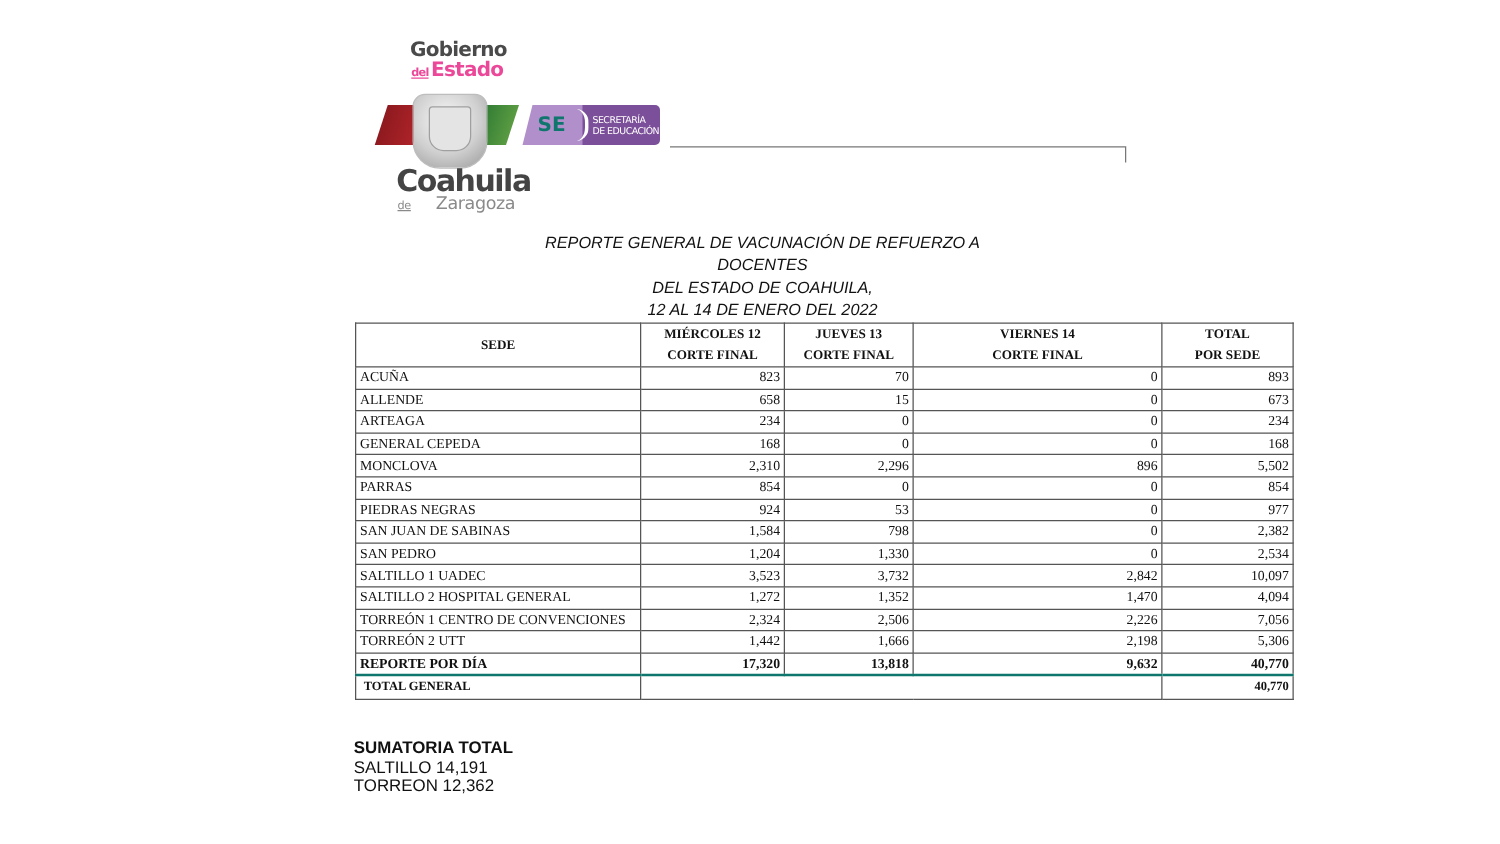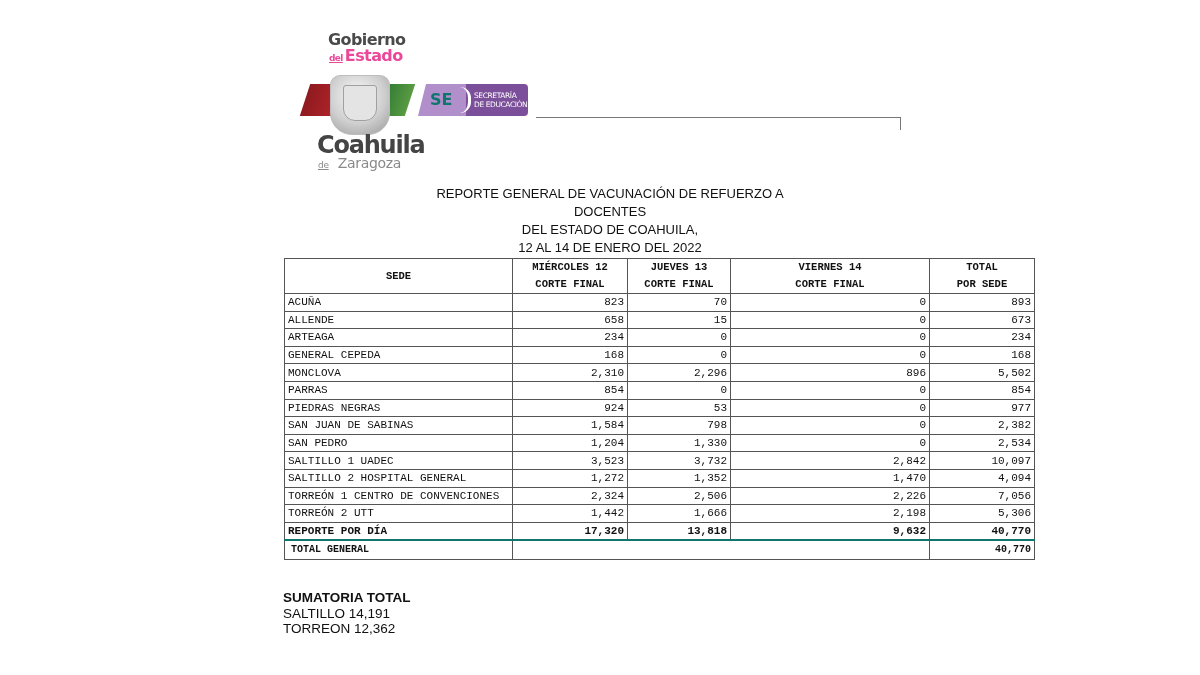--- a/index.html
+++ b/index.html
@@ -9,36 +9,36 @@
     .logo { position: absolute; left: 300px; top: 28px; width: 240px; height: 150px; }
     .logo .gob1 { position: absolute; left: 28px; top: 2px; font-family: "DejaVu Sans", sans-serif; font-weight: bold; font-size: 16px; color: #4a4a4a; letter-spacing: -0.6px; }
     .logo .gob2 { position: absolute; left: 29px; top: 18px; font-family: "DejaVu Sans", sans-serif; font-weight: bold; font-size: 16px; color: #ec4899; letter-spacing: -0.6px; }
     .logo .gob2 .del { font-size: 9px; text-decoration: underline; margin-right: 2px; }
     .logo .bar-red { position: absolute; left: 5px; top: 56px; width: 36px; height: 32px; background: linear-gradient(90deg, #8e1a1f, #b3252b); transform: skewX(-18deg); }
     .logo .bar-green { position: absolute; left: 82px; top: 56px; width: 28px; height: 32px; background: linear-gradient(90deg, #2f7a34, #5a9b42); transform: skewX(-18deg); }
     .logo .shield { position: absolute; left: 30px; top: 47px; width: 58px; height: 58px; background: radial-gradient(circle at 45% 35%, #fafafa, #cfcfcf 55%, #9a9a9a); border-radius: 10px 10px 22px 22px; border: 1px solid #bdbdbd; }
     .logo .shield .inner { position: absolute; left: 12px; top: 9px; width: 32px; height: 34px; border: 1px solid #a0a0a0; border-radius: 3px 3px 12px 12px; background: #e4e4e4; }
     .logo .coah { position: absolute; left: 17px; top: 103px; font-family: "DejaVu Sans", sans-serif; font-weight: bold; font-size: 24px; color: #444; letter-spacing: -1.2px; }
     .logo .zara { position: absolute; left: 18px; top: 127px; font-family: "DejaVu Sans", sans-serif; font-size: 14px; color: #8a8a8a; letter-spacing: -0.3px; }
-    .logo .zara .de { font-size: 9px; margin-right: 9px; text-decoration: underline; }
+    .logo .zara .de { font-size: 9px; margin-right: 20px; text-decoration: underline; }
     .se-badge { position: absolute; left: 118px; top: 56px; width: 110px; height: 32px; }
     .se-badge .light { position: absolute; left: 0; top: 0; width: 52px; height: 32px; background: #b18fcb; transform: skewX(-14deg); transform-origin: bottom left; }
     .se-badge .dark { position: absolute; left: 48px; top: 0; width: 62px; height: 32px; background: #7b4f99; border-radius: 0 4px 4px 0; }
     .se-badge .se { position: absolute; left: 12px; top: 6px; font-family: "DejaVu Sans", sans-serif; font-weight: bold; font-size: 16px; color: #0f766e; }
     .se-badge .paren { position: absolute; left: 42px; top: 3px; width: 8px; height: 26px; border-right: 3px solid #fff; border-radius: 0 12px 12px 0; }
     .se-badge .sec { position: absolute; left: 56px; top: 7px; font-family: "DejaVu Sans", sans-serif; font-size: 7.5px; line-height: 9px; color: #fff; letter-spacing: -0.4px; }
 
     .rule { position: absolute; left: 536px; top: 117px; width: 364px; height: 0; border-top: 1px solid #777; }
     .rule-tick { position: absolute; left: 900px; top: 117px; width: 0; height: 13px; border-left: 1px solid #777; }
 
     
-    .title { position: absolute; left: 400px; top: 185px; width: 420px; text-align: center; font-family: "Liberation Sans", sans-serif; font-size: 13px; line-height: 18px; color: #111; }
-
-    
-    table.report { position: absolute; left: 284px; top: 258px; border-collapse: collapse; font-family: Liberation Mono, monospace; font-size: 11px; color: #111; padding-left: 28px; }
+    .title { position: absolute; left: 400px; top: 185px; width: 420px; text-align: center; font-family: "Liberation Sans", sans-serif; font-size: 13px; line-height: 18px; color: #111; font-style: italic; }
+
+    
+    table.report { position: absolute; left: 284px; top: 258px; border-collapse: collapse; font-family: Liberation Serif, serif; font-size: 11px; color: #111; padding-left: 28px; }
     table.report td, table.report th { border: 1px solid #555; padding: 0 3px; height: 16.6px; line-height: 16px; }
     table.report th { font-weight: bold; font-size: 10.5px; text-align: center; height: 34px; line-height: 17px; padding: 0 4px; }
     .c-sede { width: 218px; text-align: left; }
     .c-n1 { width: 106px; text-align: right; }
     .c-n2 { width: 94px; text-align: right; }
     .c-n3 { width: 192px; text-align: right; }
     .c-n4 { width: 96px; text-align: right; }
     tr.daily td { font-weight: bold; margin-top: 21px; }
     tr.grand td { font-weight: bold; font-size: 10px; height: 18px; border-top: 2px solid #0f766e; }
     tr.grand td.label { padding-left: 6px; }

